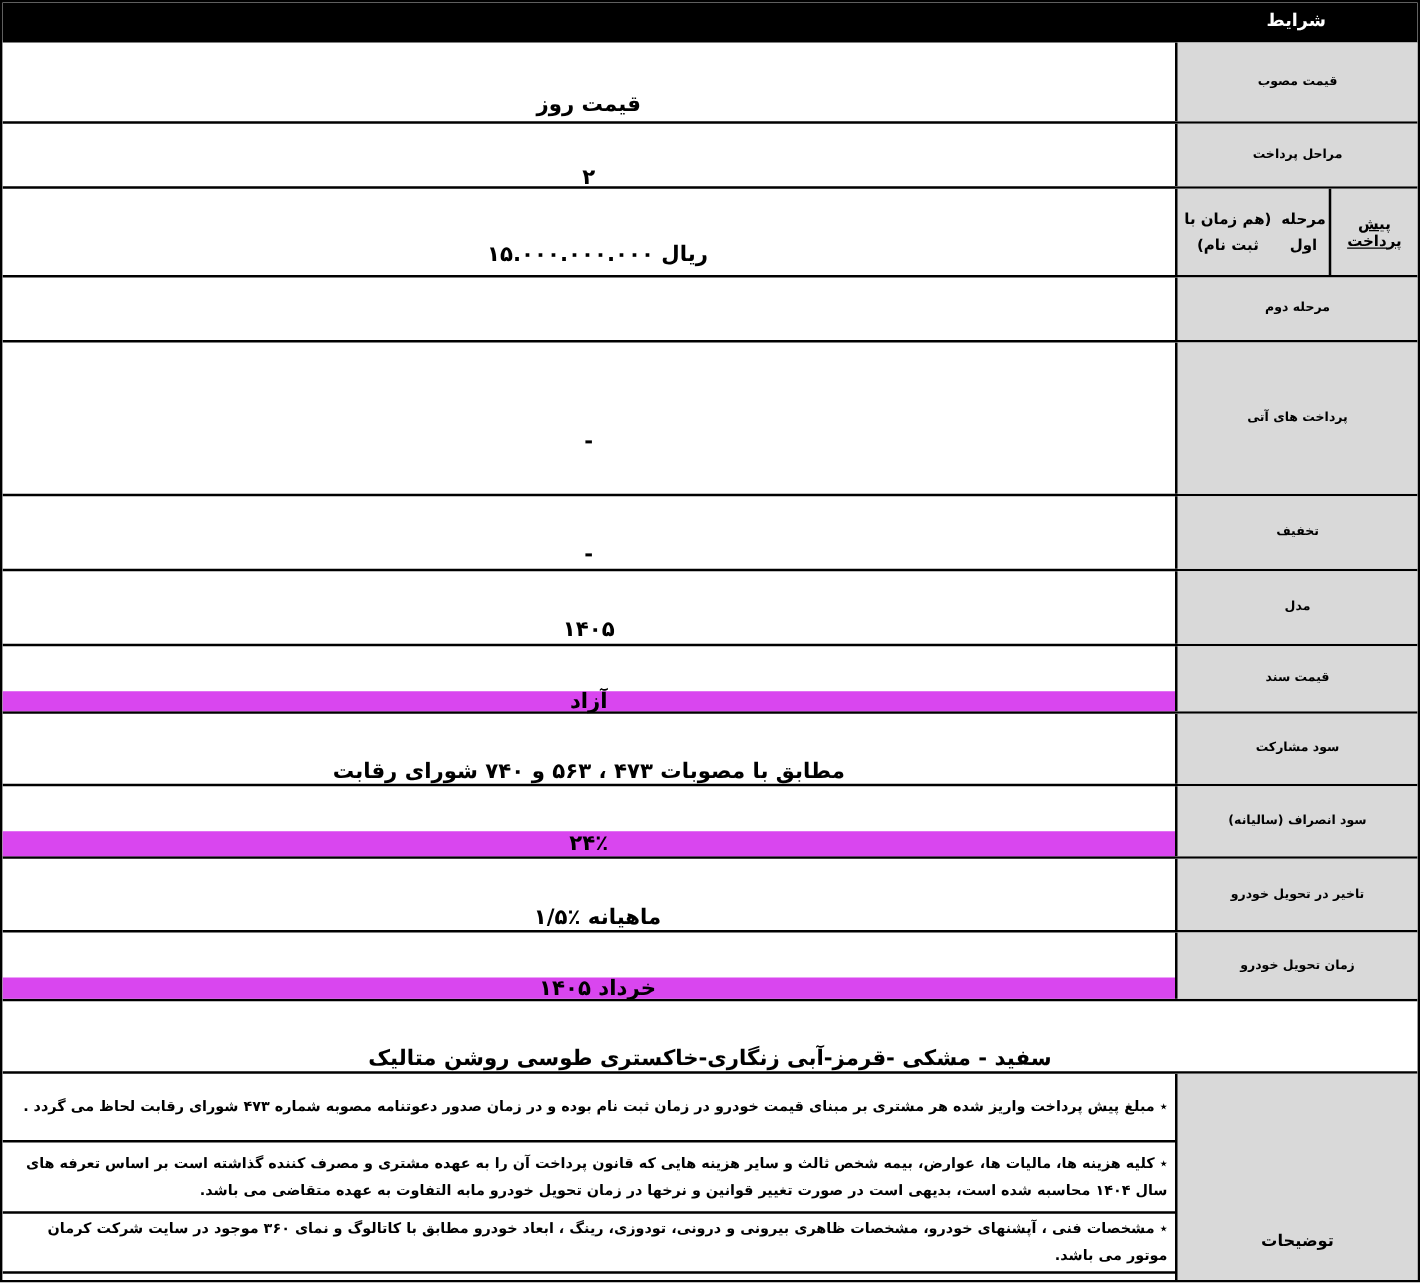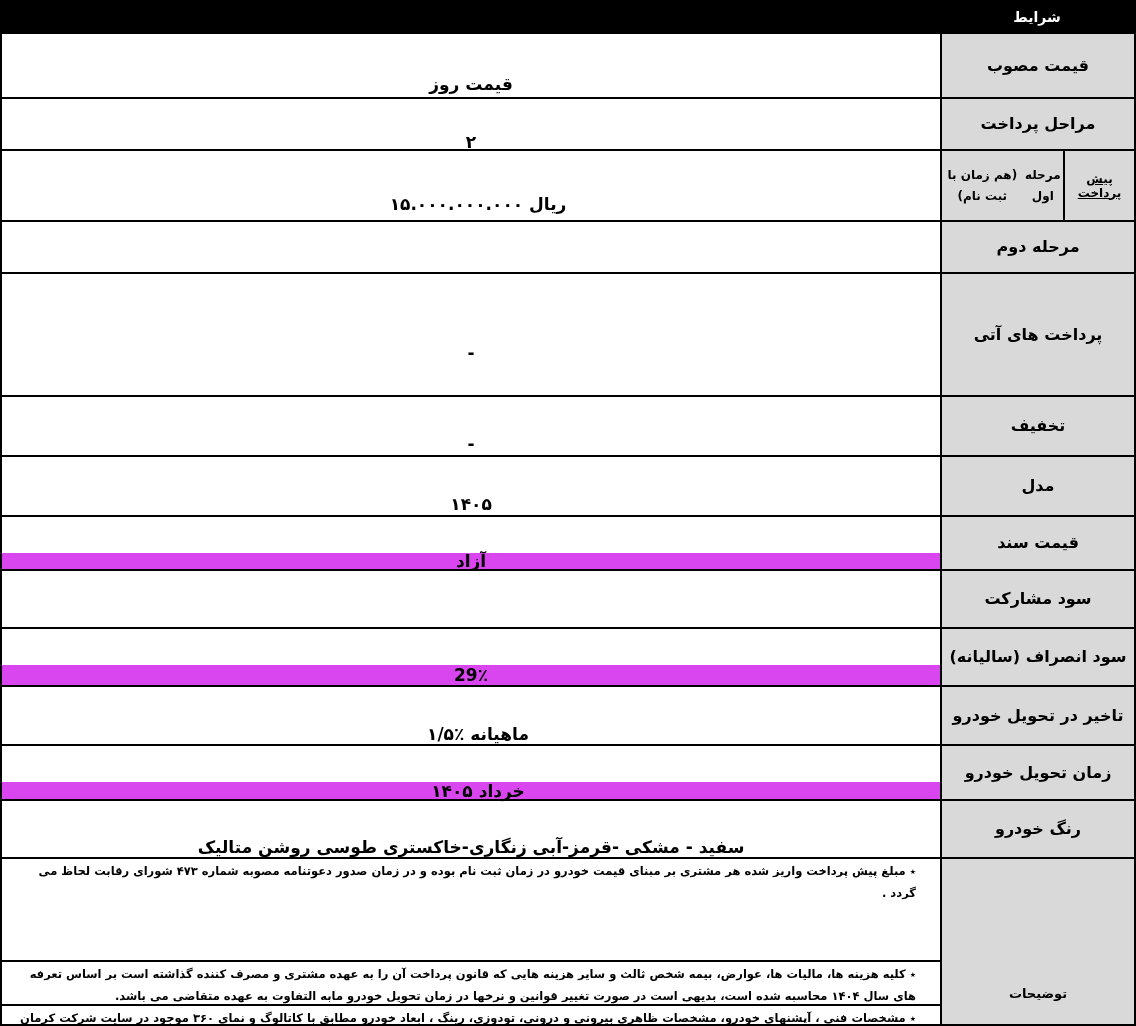--- a/index.html
+++ b/index.html
@@ -15,21 +15,21 @@
   
   .hrow{ display:flex; height:30px; background:#000; color:#fff; }
   .hcond{ width:194px; display:flex; align-items:center; justify-content:center; font-size:14px; }
   .hmain{ flex:1; display:flex; align-items:center; justify-content:center; font-size:15px; }
 
   
   .trow{ display:flex; border-top:2px solid #000; background:#fff; }
   .lbl{
     width:194px; border-left:2px solid #000; background:#d9d9d9;
     display:flex; align-items:center; justify-content:center;
-    text-align:left; font-size:16px; line-height:1.6; padding:2px 4px;
+    text-align:left; font-size:10px; line-height:1.6; padding:2px 4px;
   }
   .val{
     flex:1; display:flex; align-items:center; justify-content:center;
     text-align:center; font-size:17px; padding:2px 10px;margin-top:36px;
   }
   .val.ltr{ direction:ltr;padding-left:24px; }
   .alt .val{ background:#d946ef; }
 
   
   .lbl-split{ width:194px; border-left:2px solid #000; display:flex; background:#d9d9d9; }
@@ -50,26 +50,26 @@
   .r13{height:58px}
 
   
   .notes{ display:flex; border-top:2px solid #000; height:270px; background:#fff; }
   .notes-lbl{
     width:194px; border-left:2px solid #000; background:#d9d9d9;
     display:flex; align-items:center; justify-content:center; font-size:13px;
   }
   .notes-body{ flex:1; display:flex; flex-direction:column; }
   .note{
-    display:flex; align-items:flex-start;
+    display:flex; align-items:center;
     font-size:11.5px; line-height:1.9; text-align:right;
-    padding:2px 24px 2px 14px; border-top:2px solid #000;
+    padding:2px 6px 2px 14px; border-top:2px solid #000;
   }
   .note:first-child{ border-top:none; }
-  .n1{ height:53px; } .n2{ height:44px;margin-top:48px; } .n3{ height:48px; } .n4{ flex:1; }
+  .n1{ height:53px; } .n2{ height:57px; } .n3{ height:48px; } .n4{ flex:1; }
 </style>
 </head>
 <body>
 
 <div class="sheet">
 
   <div class="hrow">
     <div class="hcond">شرایط</div>
   </div>
 
@@ -113,39 +113,39 @@
     <div class="val">۱۴۰۵</div>
   </div>
 
   <div class="trow r8 alt">
     <div class="lbl">قیمت سند</div>
     <div class="val">آزاد</div>
   </div>
 
   <div class="trow r9">
     <div class="lbl">سود مشارکت</div>
+    <div class="val">مطابق با مصوبات ۴۷۳ ، ۵۶۳ و ۷۴۰ شورای رقابت</div>
   </div>
 
   <div class="trow r10 alt">
     <div class="lbl">سود انصراف (سالیانه)</div>
-    <div class="val">29٪</div>
+    <div class="val">۲۴٪</div>
   </div>
 
   <div class="trow r11">
     <div class="lbl">تاخیر در تحویل خودرو</div>
     <div class="val ltr">۱/۵٪ ماهیانه</div>
   </div>
 
   <div class="trow r12 alt">
     <div class="lbl">زمان تحویل خودرو</div>
     <div class="val ltr">خرداد ۱۴۰۵</div>
   </div>
 
   <div class="trow r13">
-    <div class="lbl">رنگ خودرو</div>
     <div class="val">سفید - مشکی -قرمز-آبی زنگاری-خاکستری طوسی روشن متالیک</div>
   </div>
 
   <div class="notes">
     <div class="notes-lbl">توضیحات</div>
     <div class="notes-body">
       <div class="note n1">
           <span>٭ مبلغ پیش پرداخت واریز شده هر مشتری بر مبنای قیمت خودرو در زمان ثبت نام بوده و در زمان صدور دعوتنامه مصوبه شماره ۴۷۳ شورای رقابت لحاظ می گردد .</span>
         </div>
       <div class="note n2">

